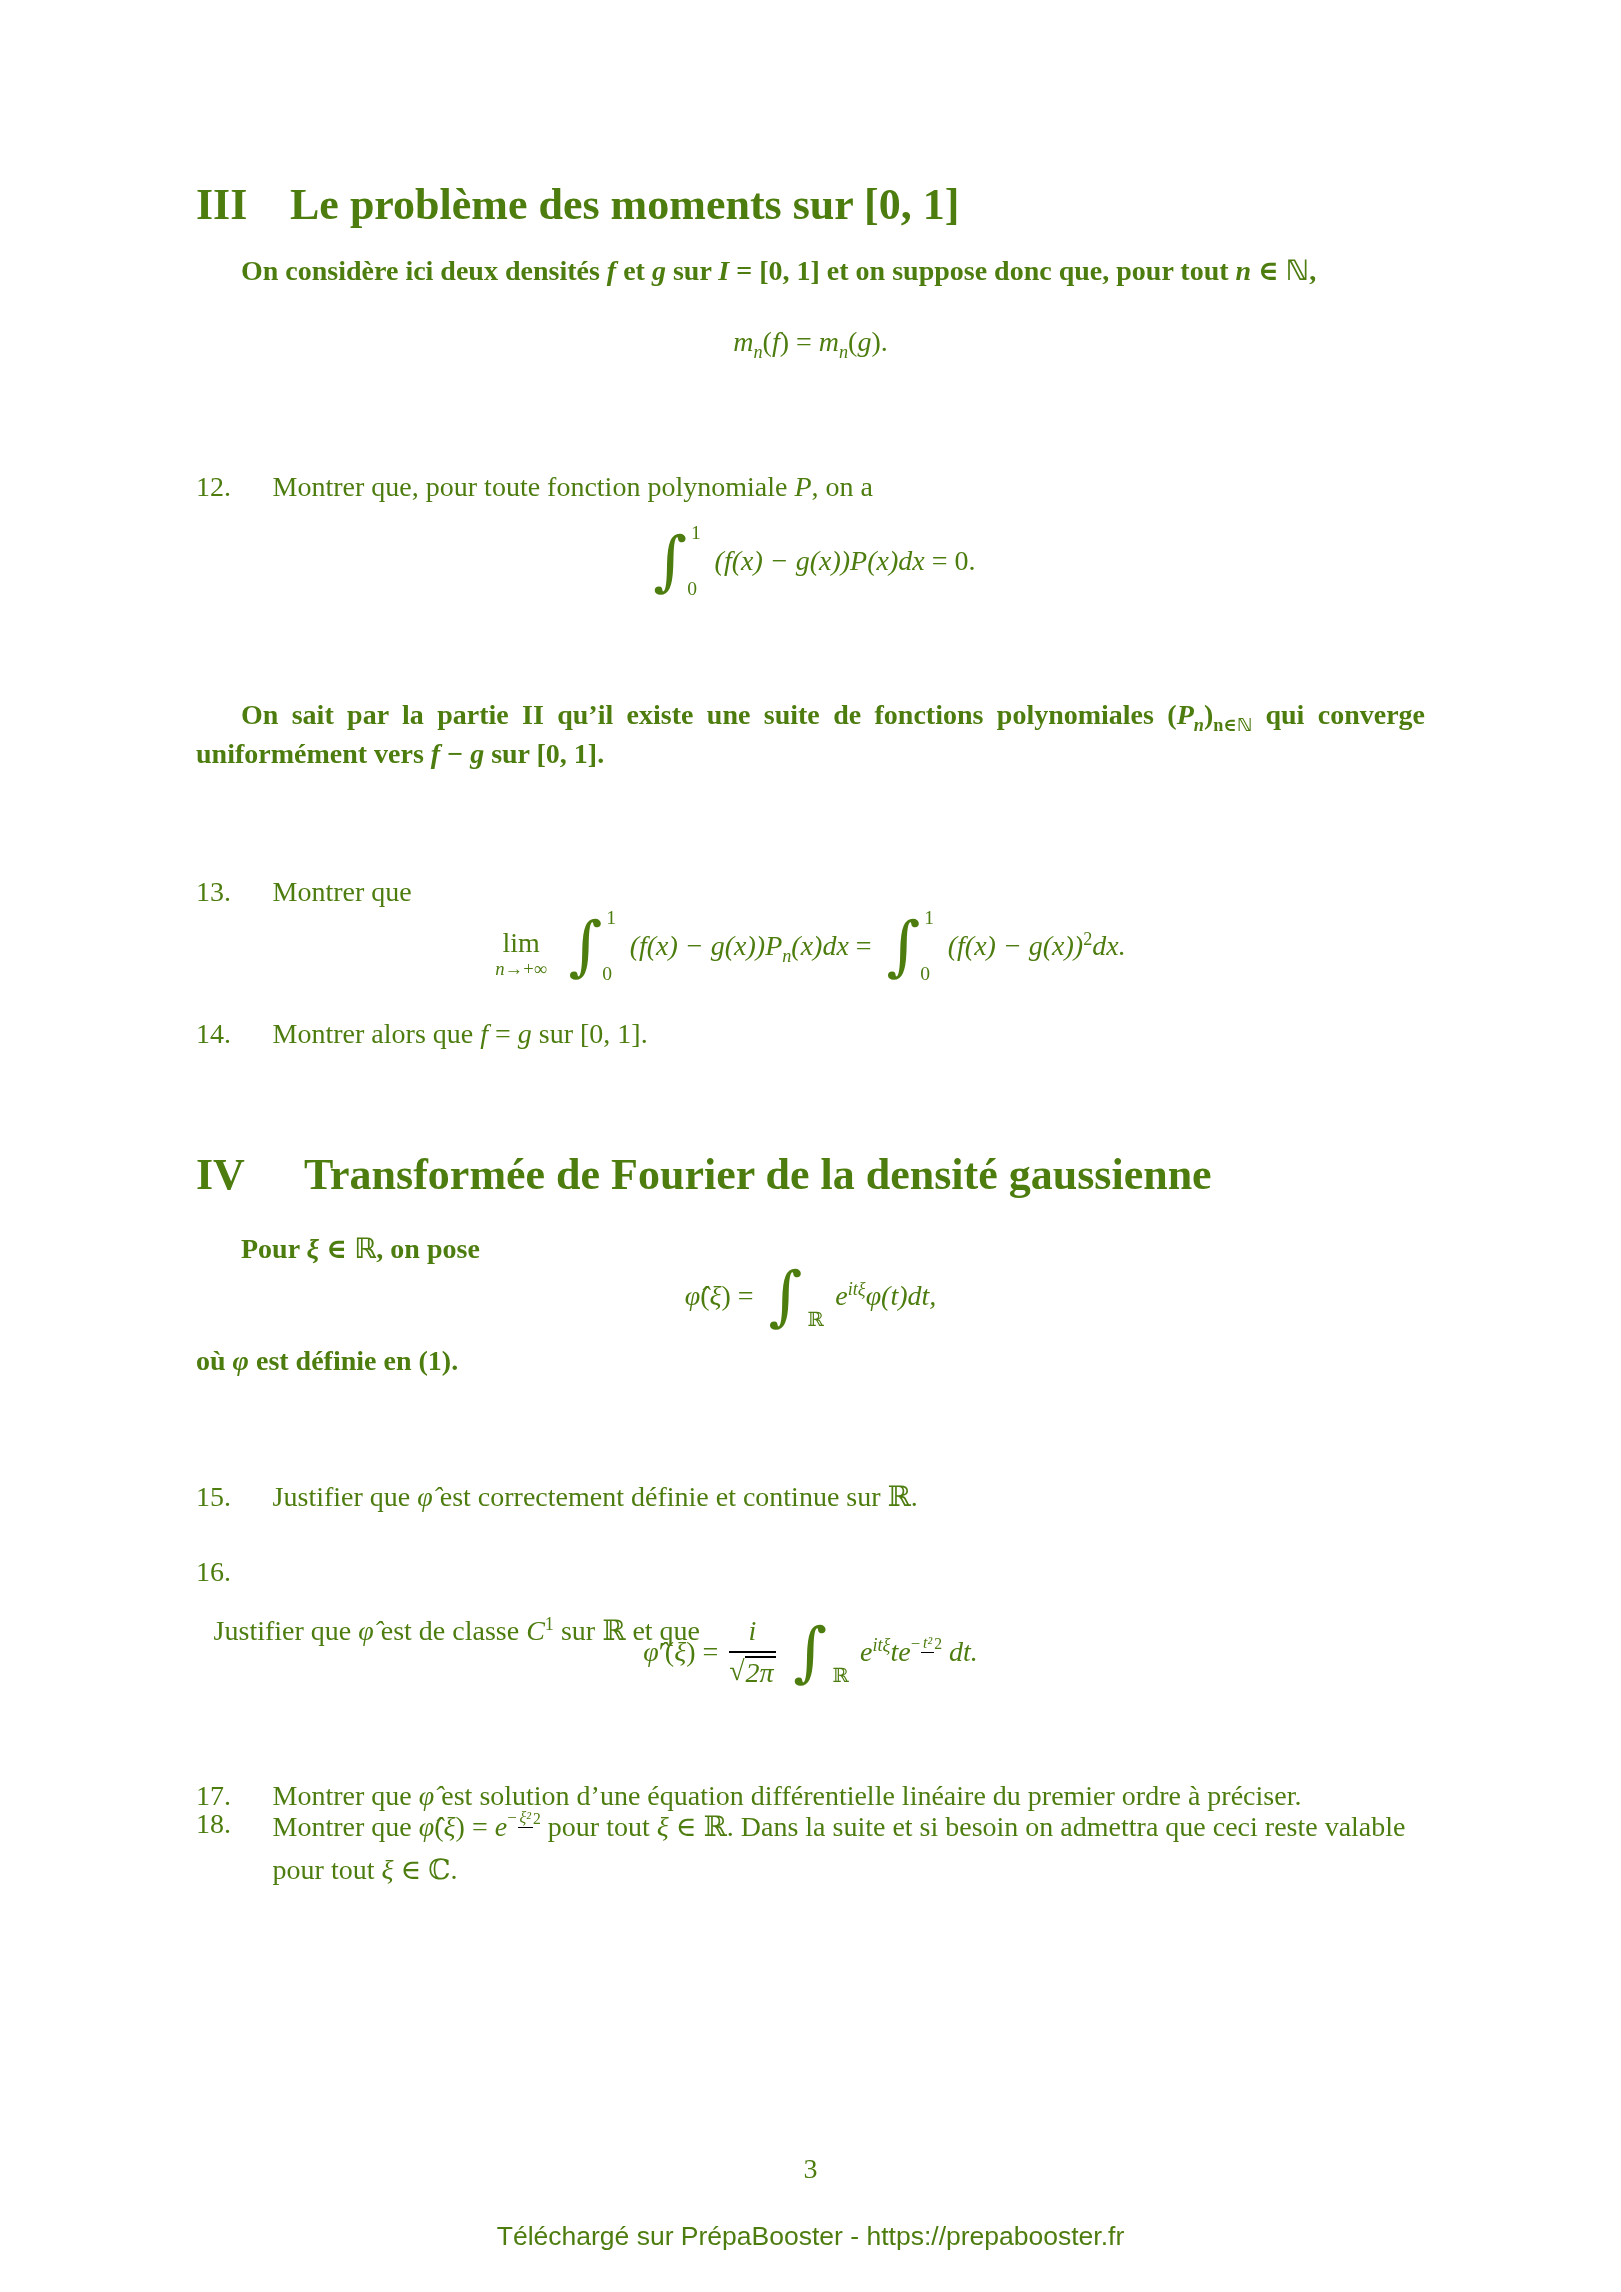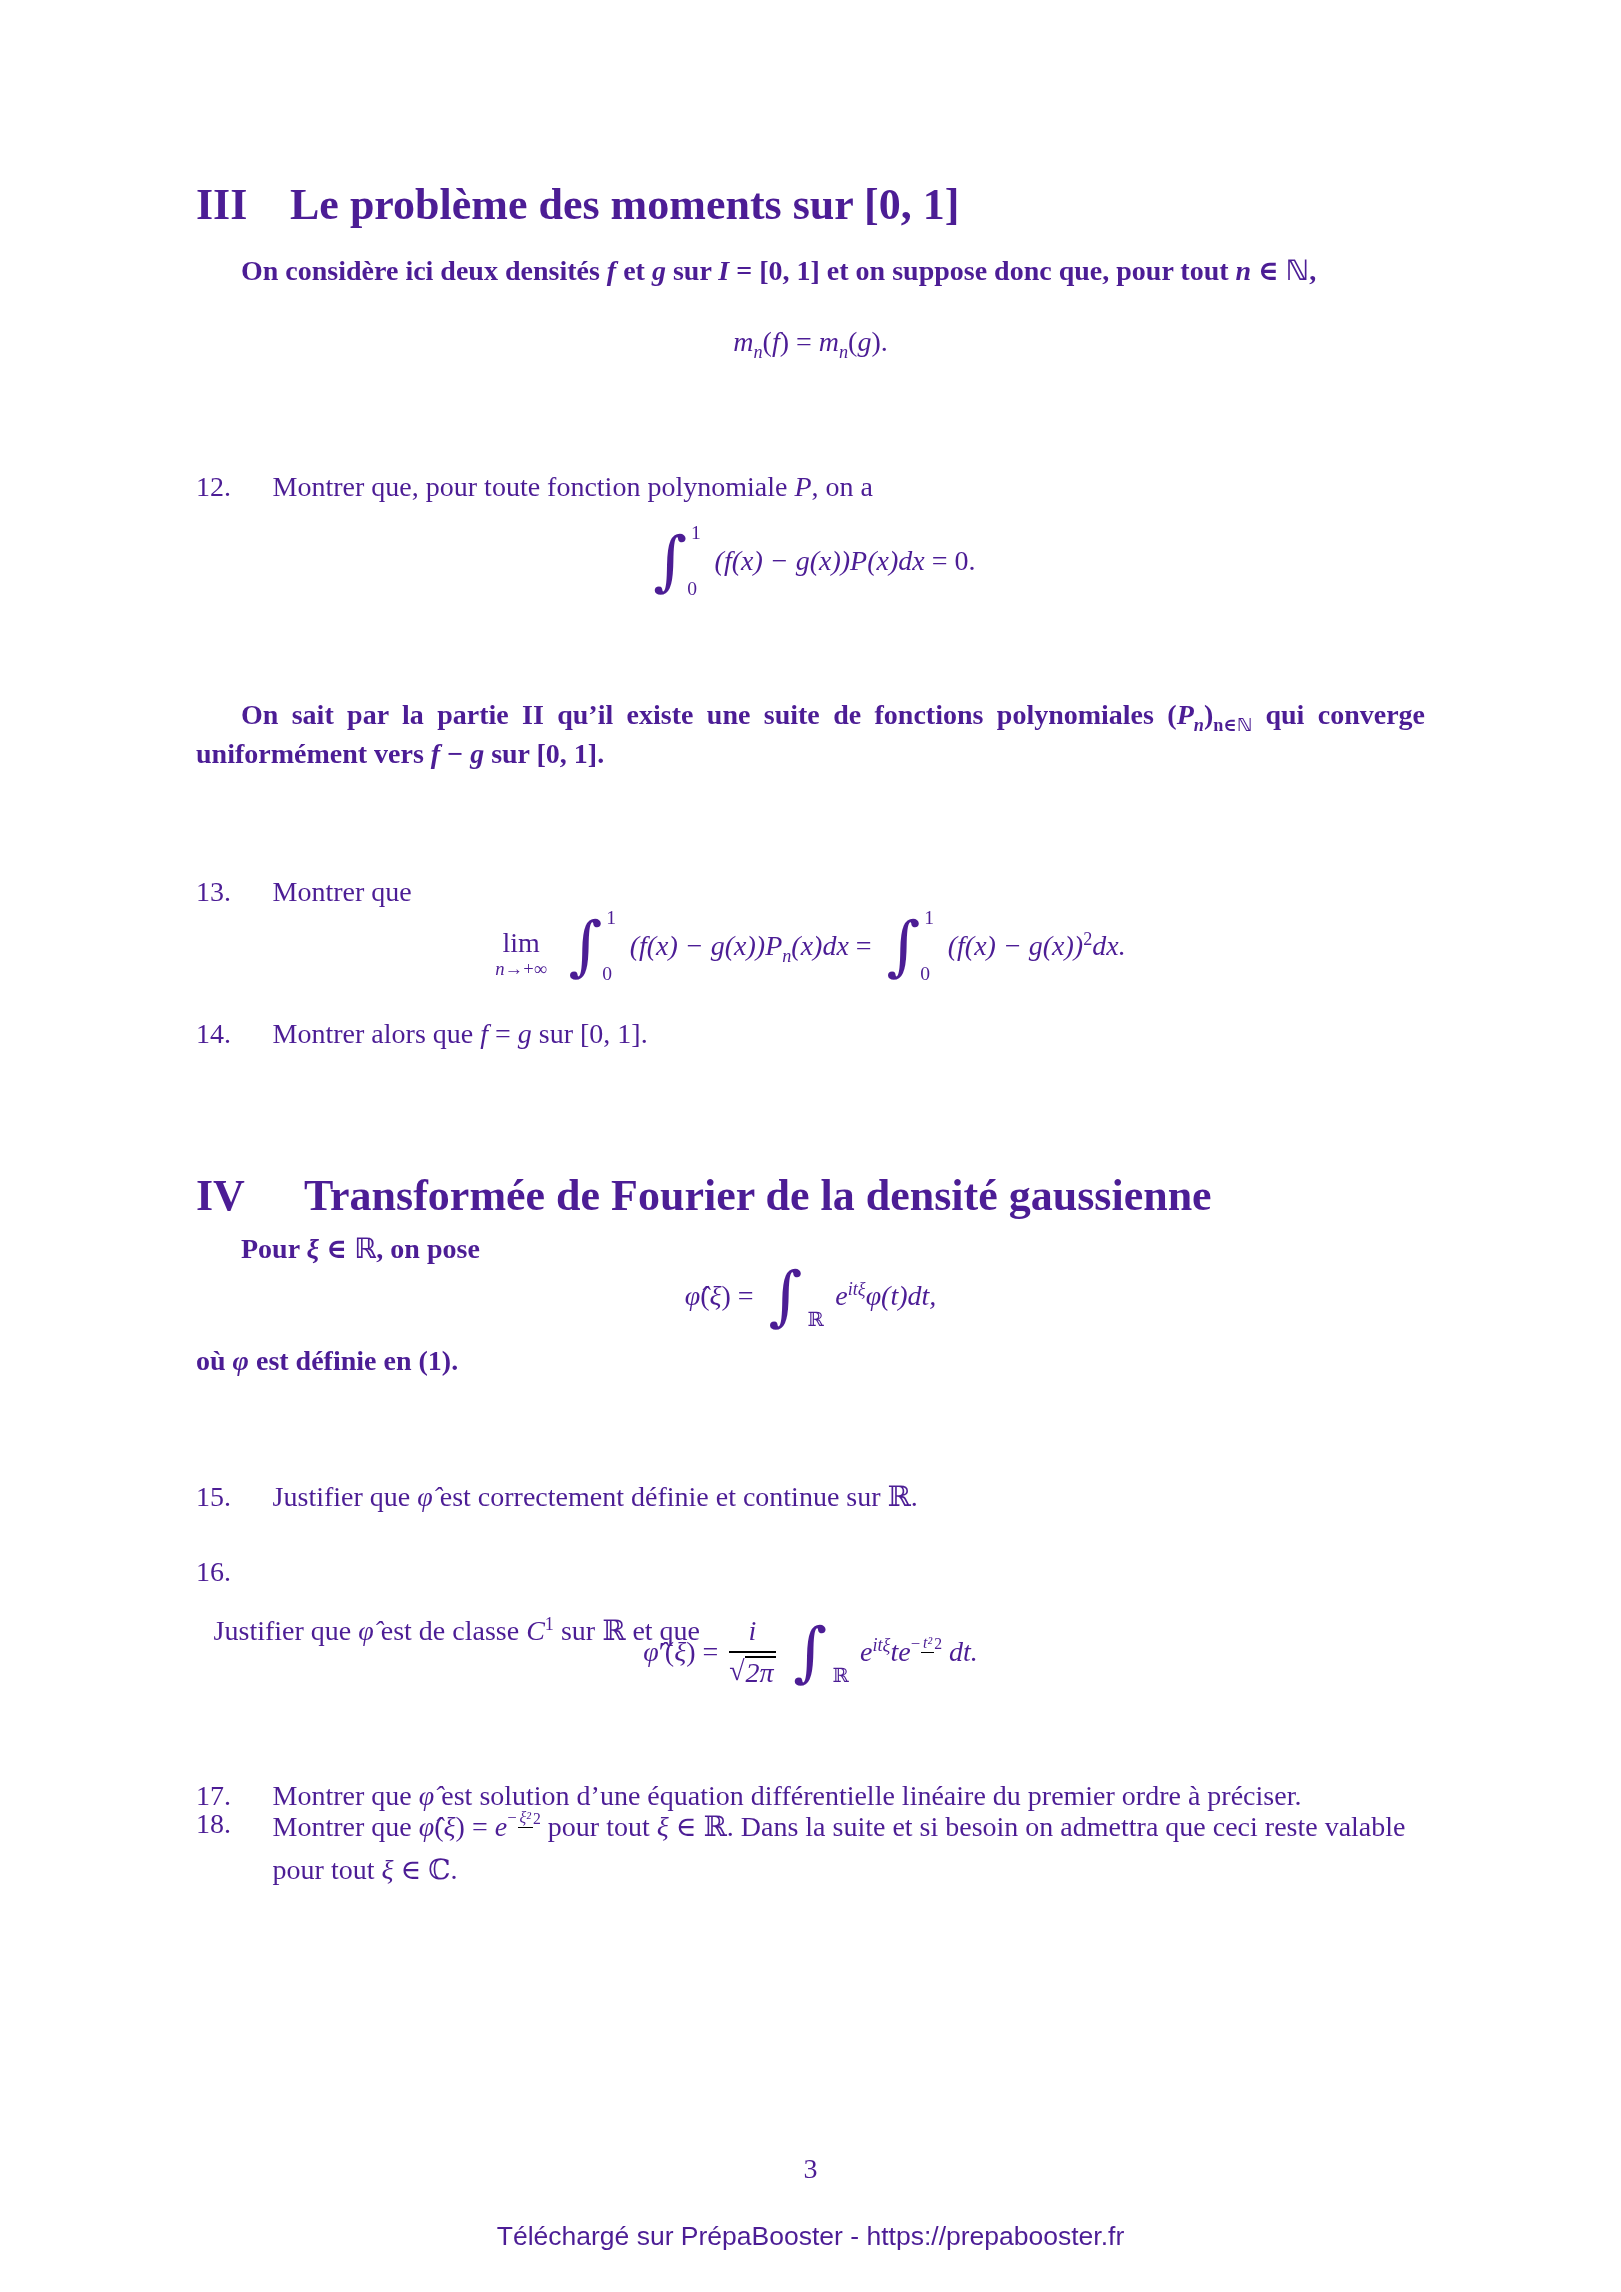--- a/index.html
+++ b/index.html
@@ -1,18 +1,18 @@
 <!DOCTYPE html>
 <html><head>
 <meta charset="utf-8">
 <style>
   html,body { margin:0; padding:0; background:#ffffff; }
   .page {
     position:relative; width:1621px; height:2293px; background:#ffffff;
-    color:#4c1d95; font-family:"Liberation Serif","DejaVu Serif","DejaVu Sans",serif;
+    color:#4d7c0f; font-family:"Liberation Serif","DejaVu Serif","DejaVu Sans",serif;
     font-size:28px; overflow:hidden;
   }
   .abs { position:absolute; left:196px; width:1229px; }
   .sec { margin:0; font-weight:bold; font-size:44px; line-height:1.05; }
   .secnum { display:inline-block; }
   .secnum.w3 { width:94px; }
   .secnum.w4 { width:108px; }
   .para { margin:0; line-height:1.38;font-weight:bold; }
   .indent { text-indent:45px; }
   .just { text-align:justify; }
@@ -102,21 +102,21 @@
       <span class="isub">0</span>
     </span>
     <span class="runs"><span class="mi">(f(x) − g(x))</span><sup>2</sup><span class="mi">dx.</span></span>
   </div>
 
   <div class="abs item" style="top:1015px;">
     <span class="ilabel">14.</span>
     <span class="ibody runs"><span>Montrer alors que </span><span class="mi">f</span><span> = </span><span class="mi">g</span><span> sur [0, 1].</span></span>
   </div>
 
-  <h2 class="sec abs" style="top:1152px;margin-top:21px;">
+  <h2 class="sec abs" style="top:1152px;">
     <span class="secnum w4">IV</span><span>Transformée de Fourier de la densité gaussienne</span>
   </h2>
 
   <p class="para abs indent" style="top:1230px;"><span>Pour </span><span class="mi">ξ</span><span> ∈ ℝ, on pose</span></p>
 
   <div class="abs eq" style="top:1257px; height:78px;">
     <span class="runs"><span class="mi">φ̂</span><span>(</span><span class="mi">ξ</span><span>) = </span></span>
     <span class="dint rset">
       <span class="isym">∫</span>
       <span class="isub">ℝ</span>

